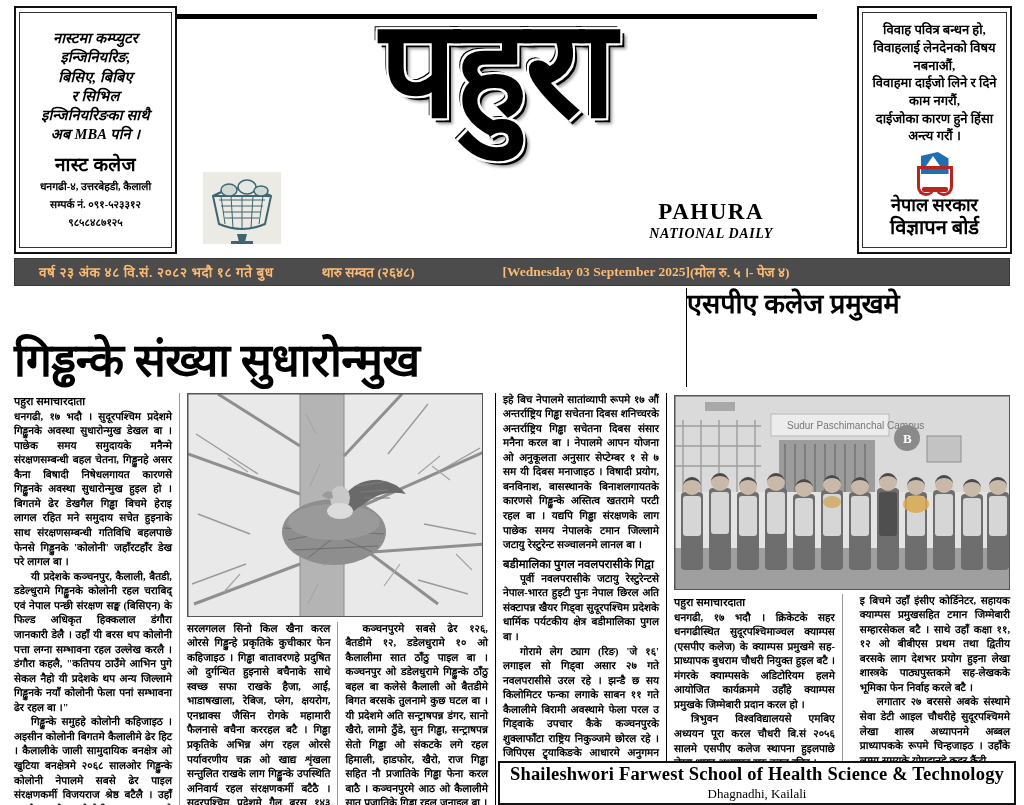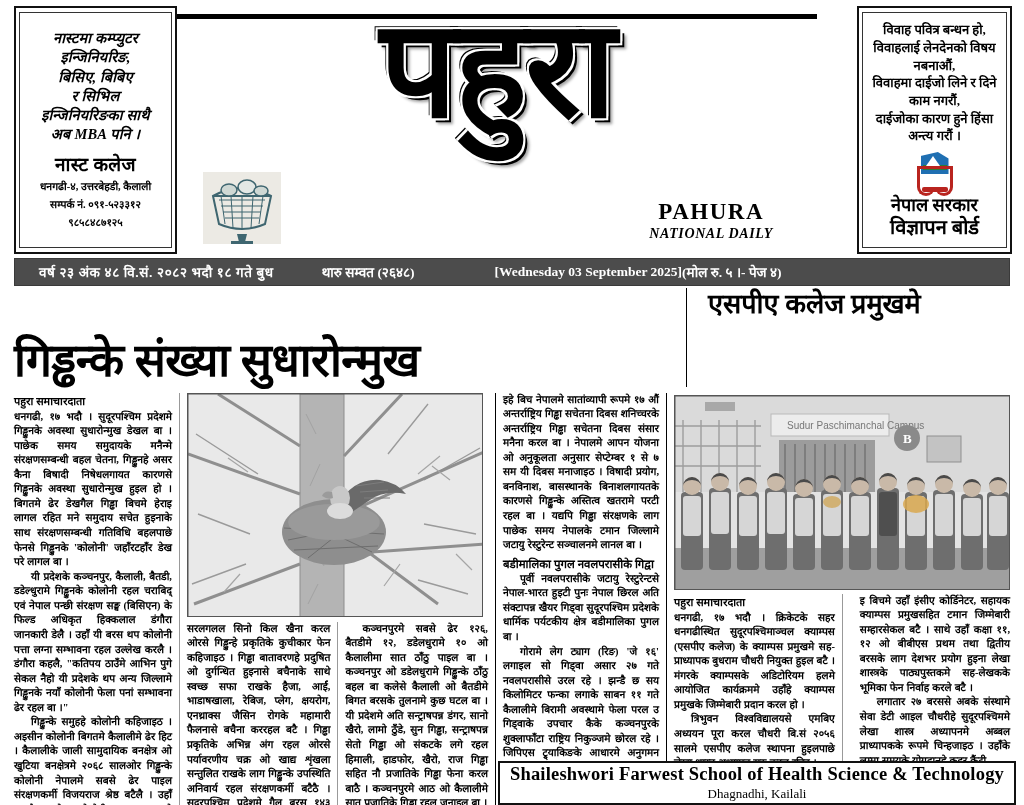--- a/index.html
+++ b/index.html
@@ -56,33 +56,33 @@
   }
   .logo-rule{position:absolute;left:50%;transform:translateX(-50%);top:6px;width:640px;height:5px;background:#000;}
   .basket{position:absolute;left:18px;bottom:10px;width:78px;height:72px;}
   .basket svg{display:block;}
   .latin-name{position:absolute;right:36px;bottom:12px;text-align:center;}
   .latin-main{font-size:23px;font-weight:800;letter-spacing:1.5px;}
   .latin-sub{font-size:14px;font-style:italic;font-weight:700;letter-spacing:.6px;margin-top:1px;}
 
   
   .dateline{
-    margin:4px 6px 0 6px;background:#4c4c4c;color:#ffffff;
+    margin:4px 6px 0 6px;background:#4c4c4c;color:#fdba74;
     height:26px;display:flex;align-items:center;border:1px solid #3a3a3a;
     font-size:13.5px;font-weight:700;
   }
   .dl-a{padding-left:24px;letter-spacing:.6px;}
   .dl-b{padding-left:48px;}
-  .dl-c{padding-left:80px;}
+  .dl-c{padding-left:80px;margin-left:8px;}
   .dl-d{text-align:center;}
 
   
   .headrow{display:flex;margin:2px 6px 0 6px;}
   .head-left{width:672px;padding-right:8px;box-sizing:border-box;margin-top:47px;}
-  .head-right{flex:1;padding-left:21px;border-left:1px solid #000;box-sizing:border-box;}
+  .head-right{flex:1;padding-left:0;border-left:1px solid #000;box-sizing:border-box;}
   .hl-main{font-size:46px;font-weight:700;line-height:1.12;letter-spacing:-.5px;white-space:nowrap;}
   .hl-side{font-size:27px;font-weight:700;line-height:1.22;}
 
   
   .body{display:flex;margin:6px 6px 0 6px;height:428px;}
   .col{box-sizing:border-box;}
   .c1{width:176px;padding-right:7px;}
   .c4{width:182px;padding:0 7px;border-left:1px solid #000;}
 
   .byline{font-size:11px;font-weight:700;margin-bottom:2px;}

